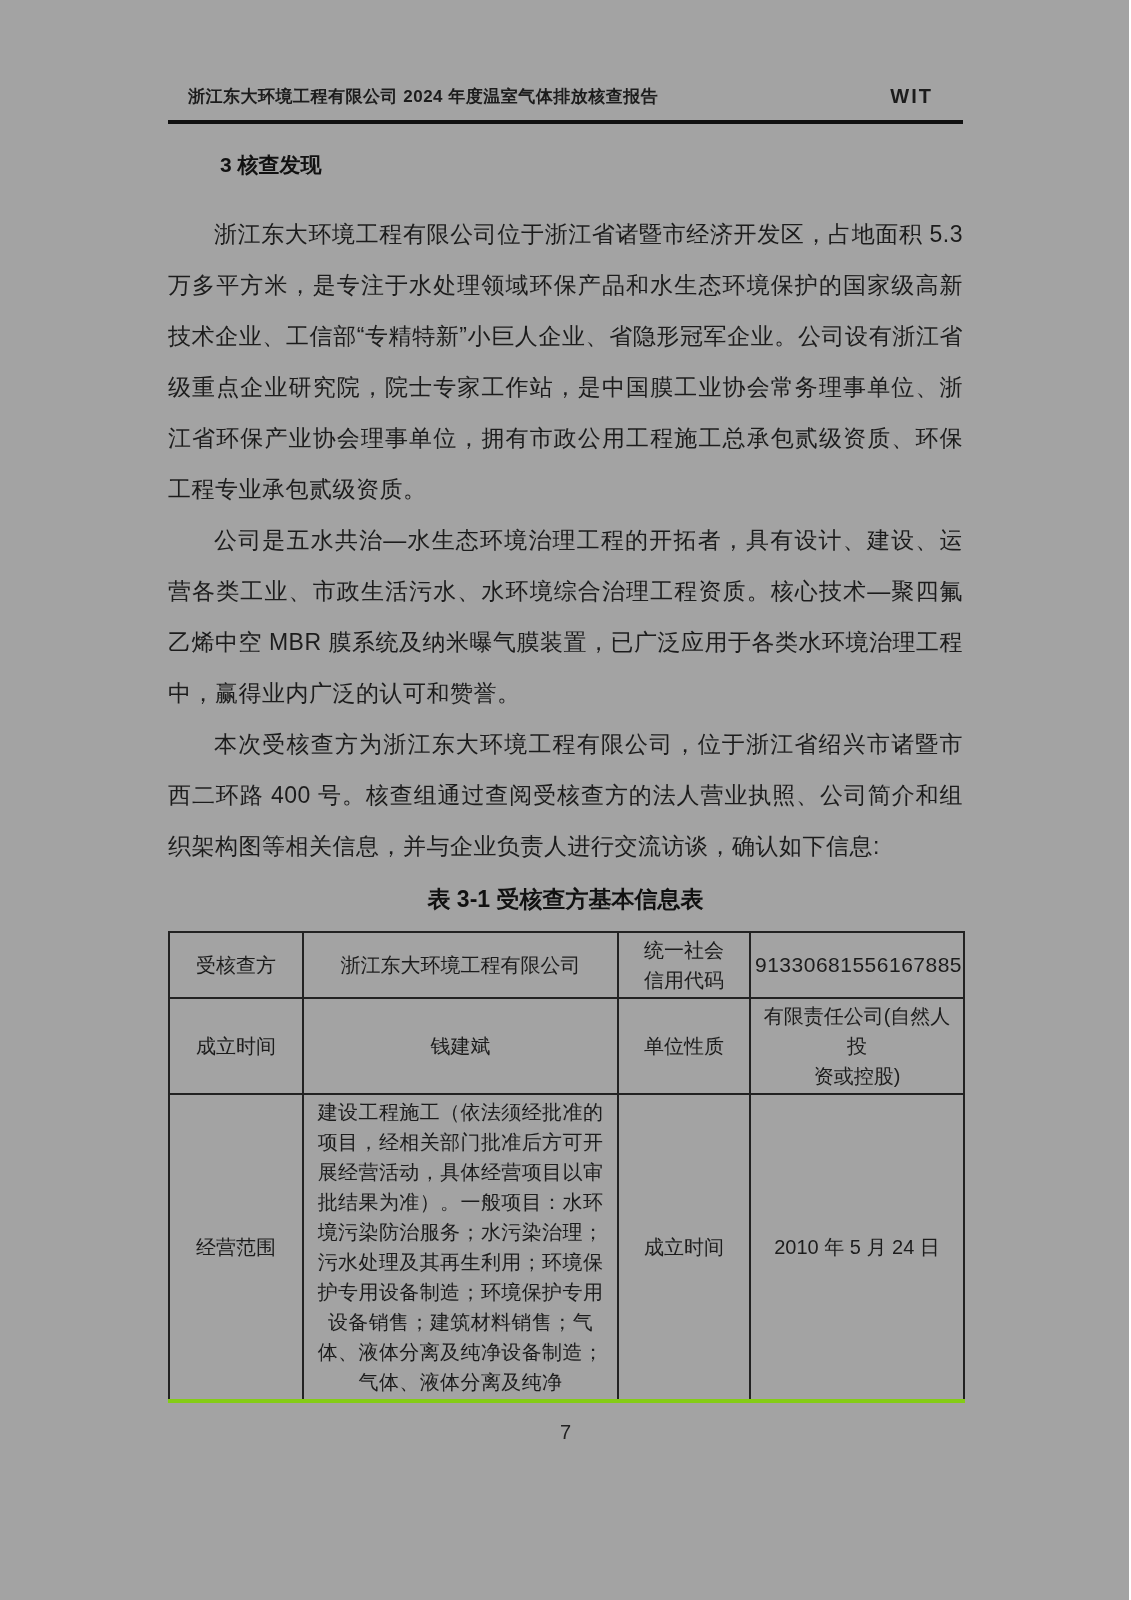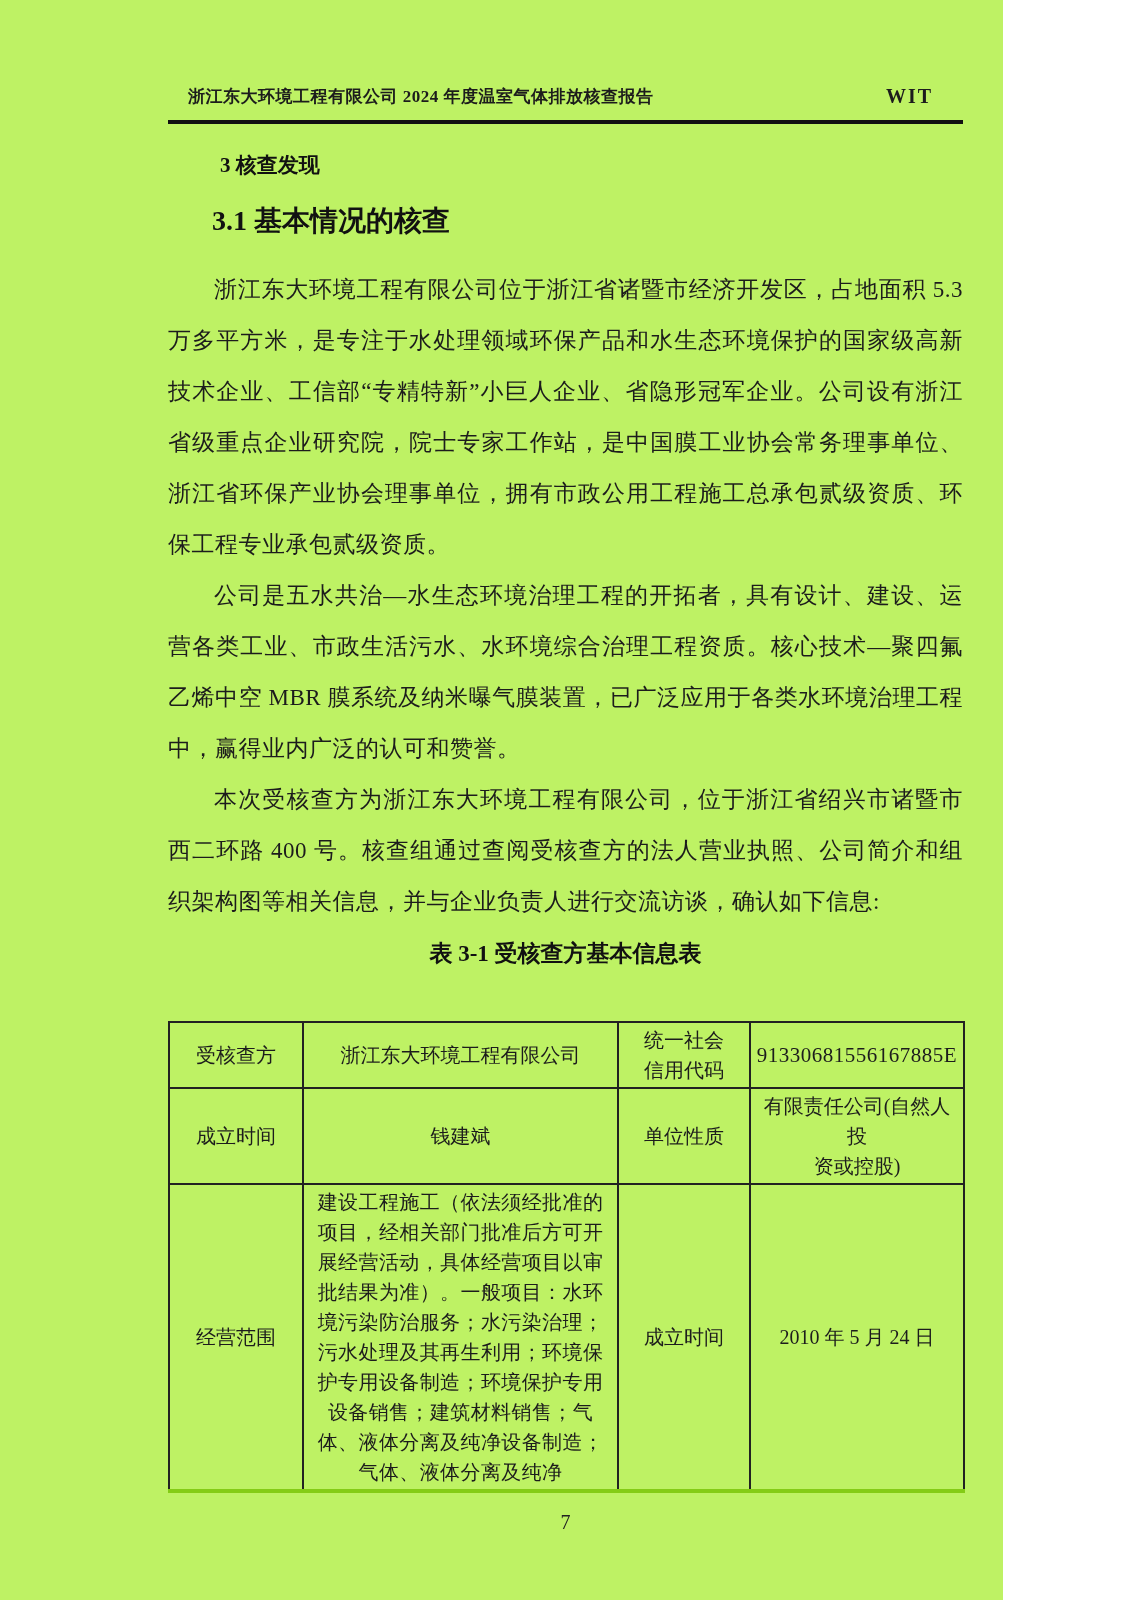--- a/index.html
+++ b/index.html
@@ -1,23 +1,23 @@
 <!DOCTYPE html>
 <html><head>
 <meta charset="utf-8">
 <style>
   * { margin: 0; padding: 0; box-sizing: border-box; }
   body { background: #ffffff; }
   .page {
     position: relative;
-    width: 1003px;
+    width: 1129px;
     height: 1600px;
-    background: #bef264;
+    background: #a3a3a3;
     color: #1c1c1c;
-    font-family: Liberation Serif, serif;
+    font-family: Liberation Sans, sans-serif;
     overflow: hidden;
   }
   .content { margin-left: 168px; width: 795px; }
 
   
   .header { padding-top: 84px; }
   .header-row {
     display: flex; justify-content: space-between; align-items: flex-end;
     padding: 0 30px 0 20px; height: 24px;
   }
@@ -36,21 +36,21 @@
     font-size: 23px; line-height: 51px; letter-spacing: 0.5px;
     text-align: justify; text-indent: 2em; color: #1c1c1c;
   }
 
   
   .table-caption {
     margin-top: 12px; text-align: center;
     font-size: 23px; font-weight: bold; line-height: 30px; color: #111;
   }
   .info-table {
-    margin-top: 52px; border-collapse: collapse; table-layout: fixed;
+    margin-top: 17px; border-collapse: collapse; table-layout: fixed;
     width: 795px; font-size: 20px; color: #1c1c1c;
   }
   .info-table td {
     border: 2px solid #222; text-align: center; vertical-align: middle;
     line-height: 30px; padding: 2px 4px; overflow: hidden;
   }
   .info-table tr:last-child td { border-bottom: 4px solid #84cc16; }
   .row-1 td { height: 64px; }
   .row-2 td { height: 62px; }
   .row-3 td { height: 266px; }
@@ -73,21 +73,20 @@
 
     <div class="header">
       <div class="header-row">
         <span class="header-title">浙江东大环境工程有限公司 2024 年度温室气体排放核查报告</span>
         <span class="header-logo">WIT</span>
       </div>
       <div class="header-rule"></div>
     </div>
 
     <div class="h1">3 核查发现</div>
-    <div class="h2">3.1 基本情况的核查</div>
 
     <div class="body-text">
       <p>浙江东大环境工程有限公司位于浙江省诸暨市经济开发区，占地面积 5.3 万多平方米，是专注于水处理领域环保产品和水生态环境保护的国家级高新技术企业、工信部“专精特新”小巨人企业、省隐形冠军企业。公司设有浙江省级重点企业研究院，院士专家工作站，是中国膜工业协会常务理事单位、浙江省环保产业协会理事单位，拥有市政公用工程施工总承包贰级资质、环保工程专业承包贰级资质。</p>
       <p>公司是五水共治—水生态环境治理工程的开拓者，具有设计、建设、运营各类工业、市政生活污水、水环境综合治理工程资质。核心技术—聚四氟乙烯中空 MBR 膜系统及纳米曝气膜装置，已广泛应用于各类水环境治理工程中，赢得业内广泛的认可和赞誉。</p>
       <p>本次受核查方为浙江东大环境工程有限公司，位于浙江省绍兴市诸暨市西二环路 400 号。核查组通过查阅受核查方的法人营业执照、公司简介和组织架构图等相关信息，并与企业负责人进行交流访谈，确认如下信息:</p>
     </div>
 
     <div class="table-caption">表 3-1 受核查方基本信息表</div>
 
     <table class="info-table">

